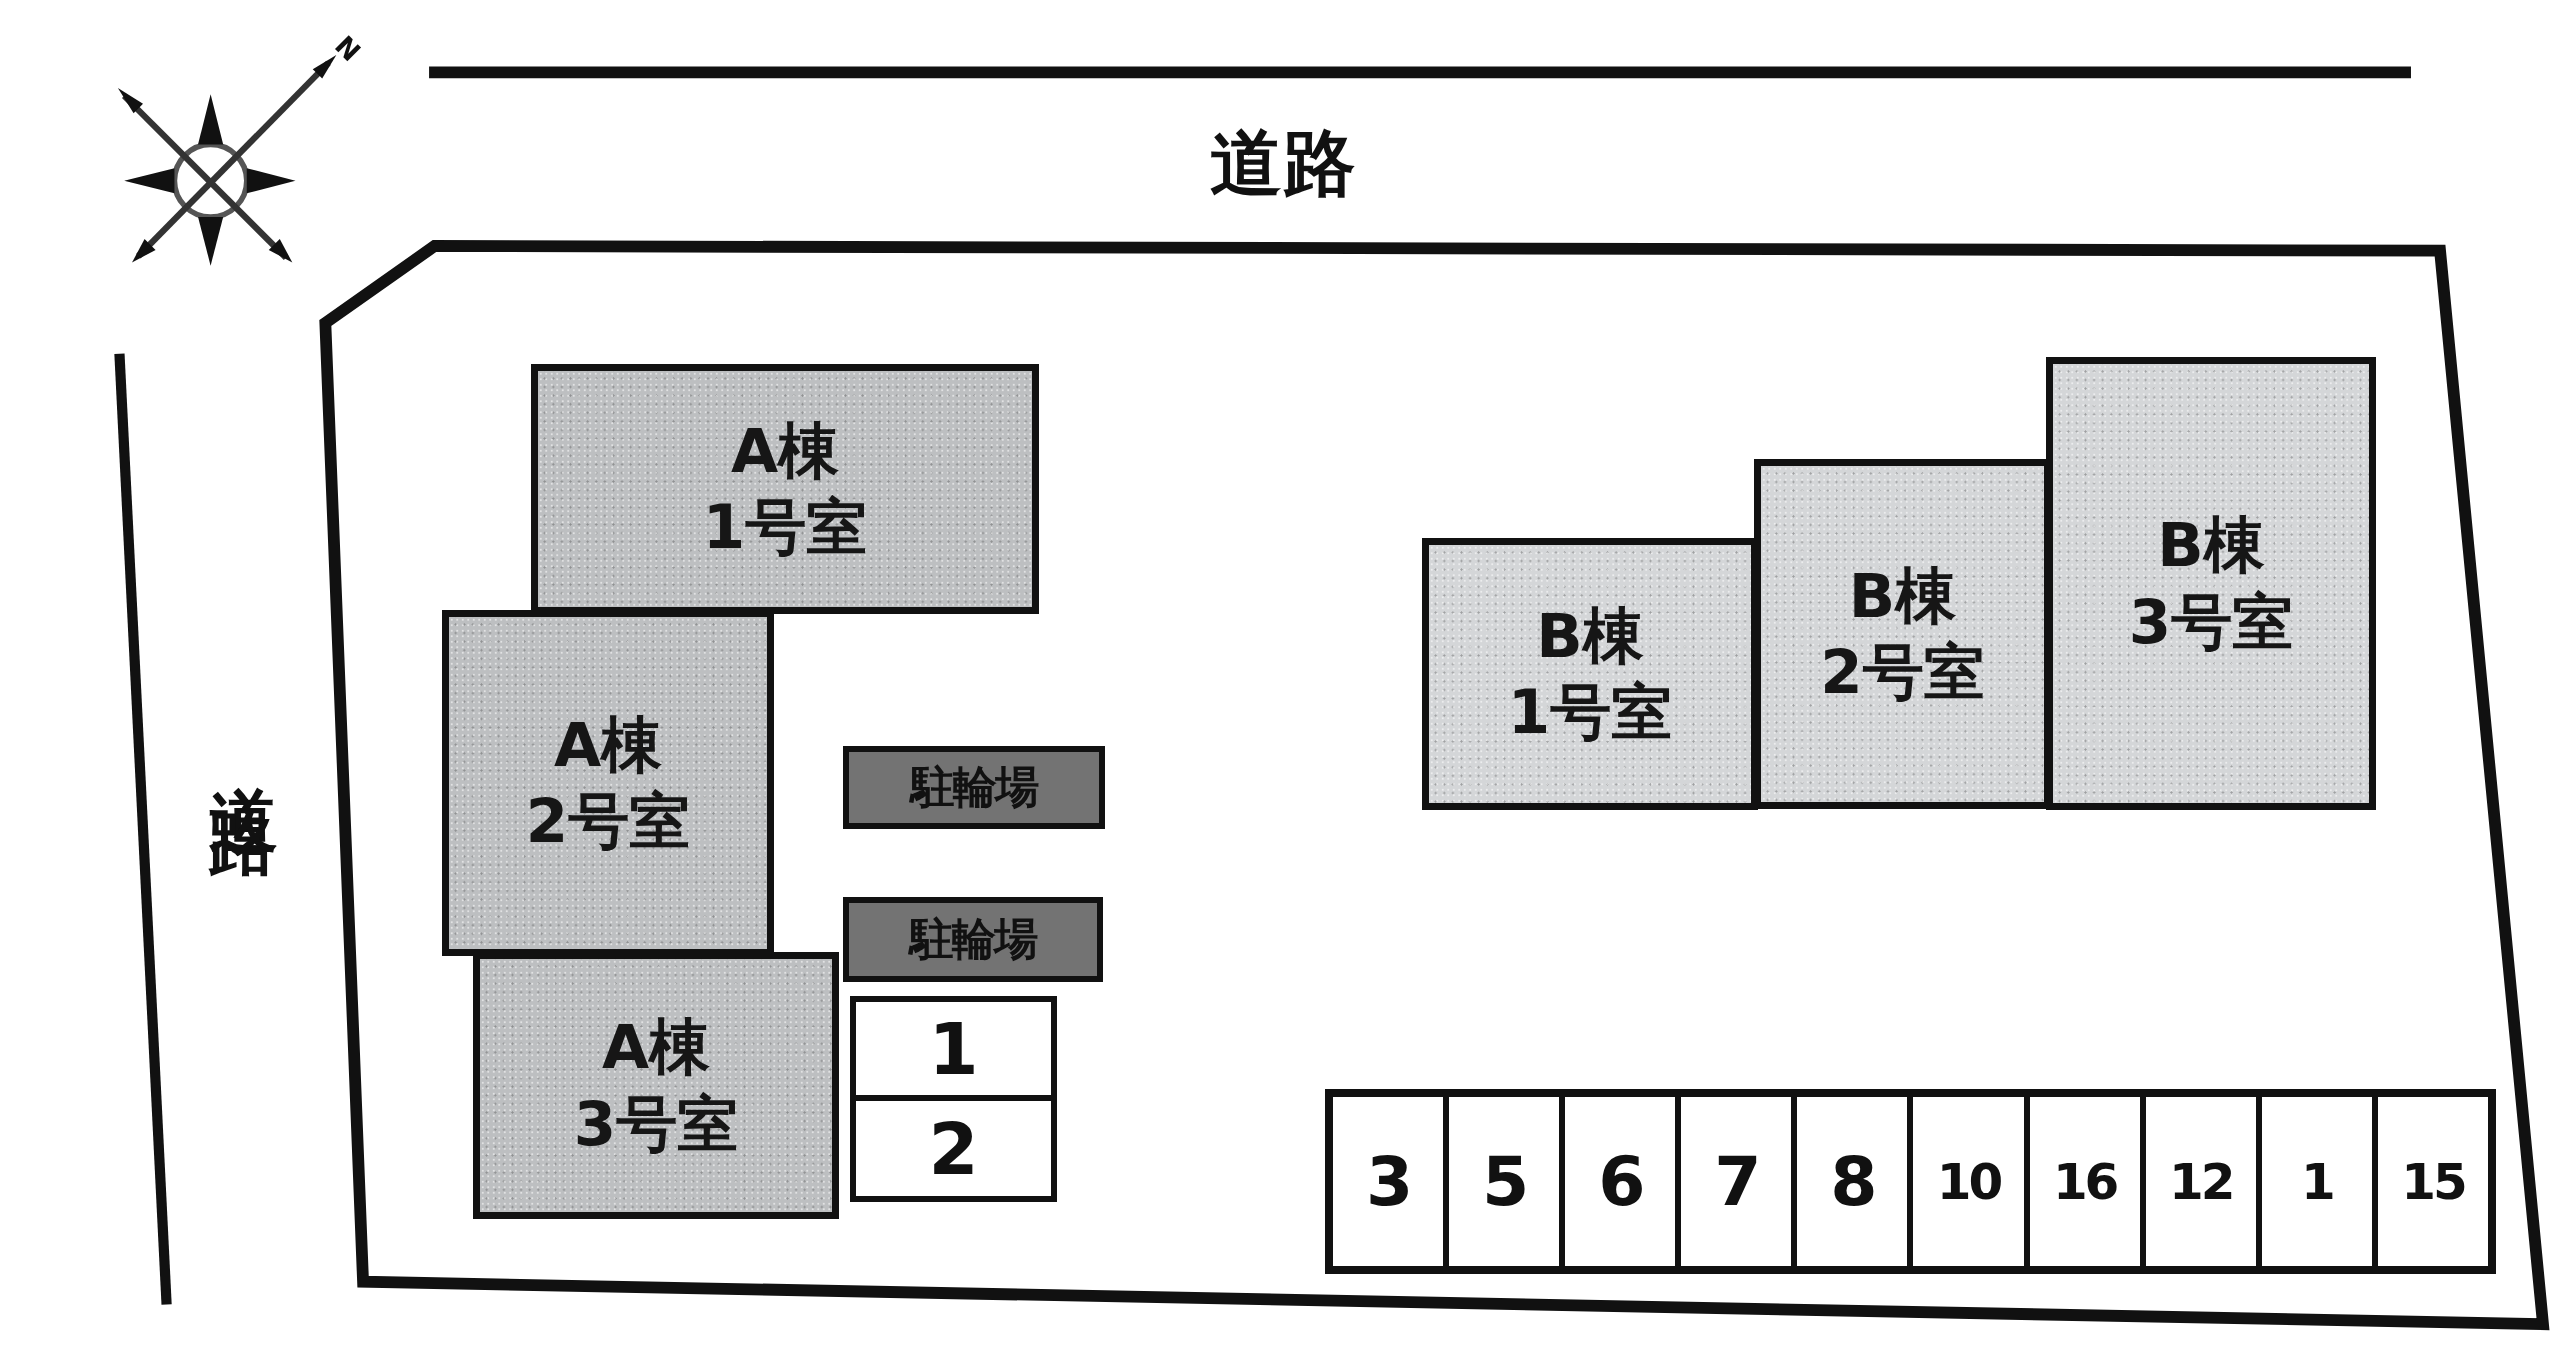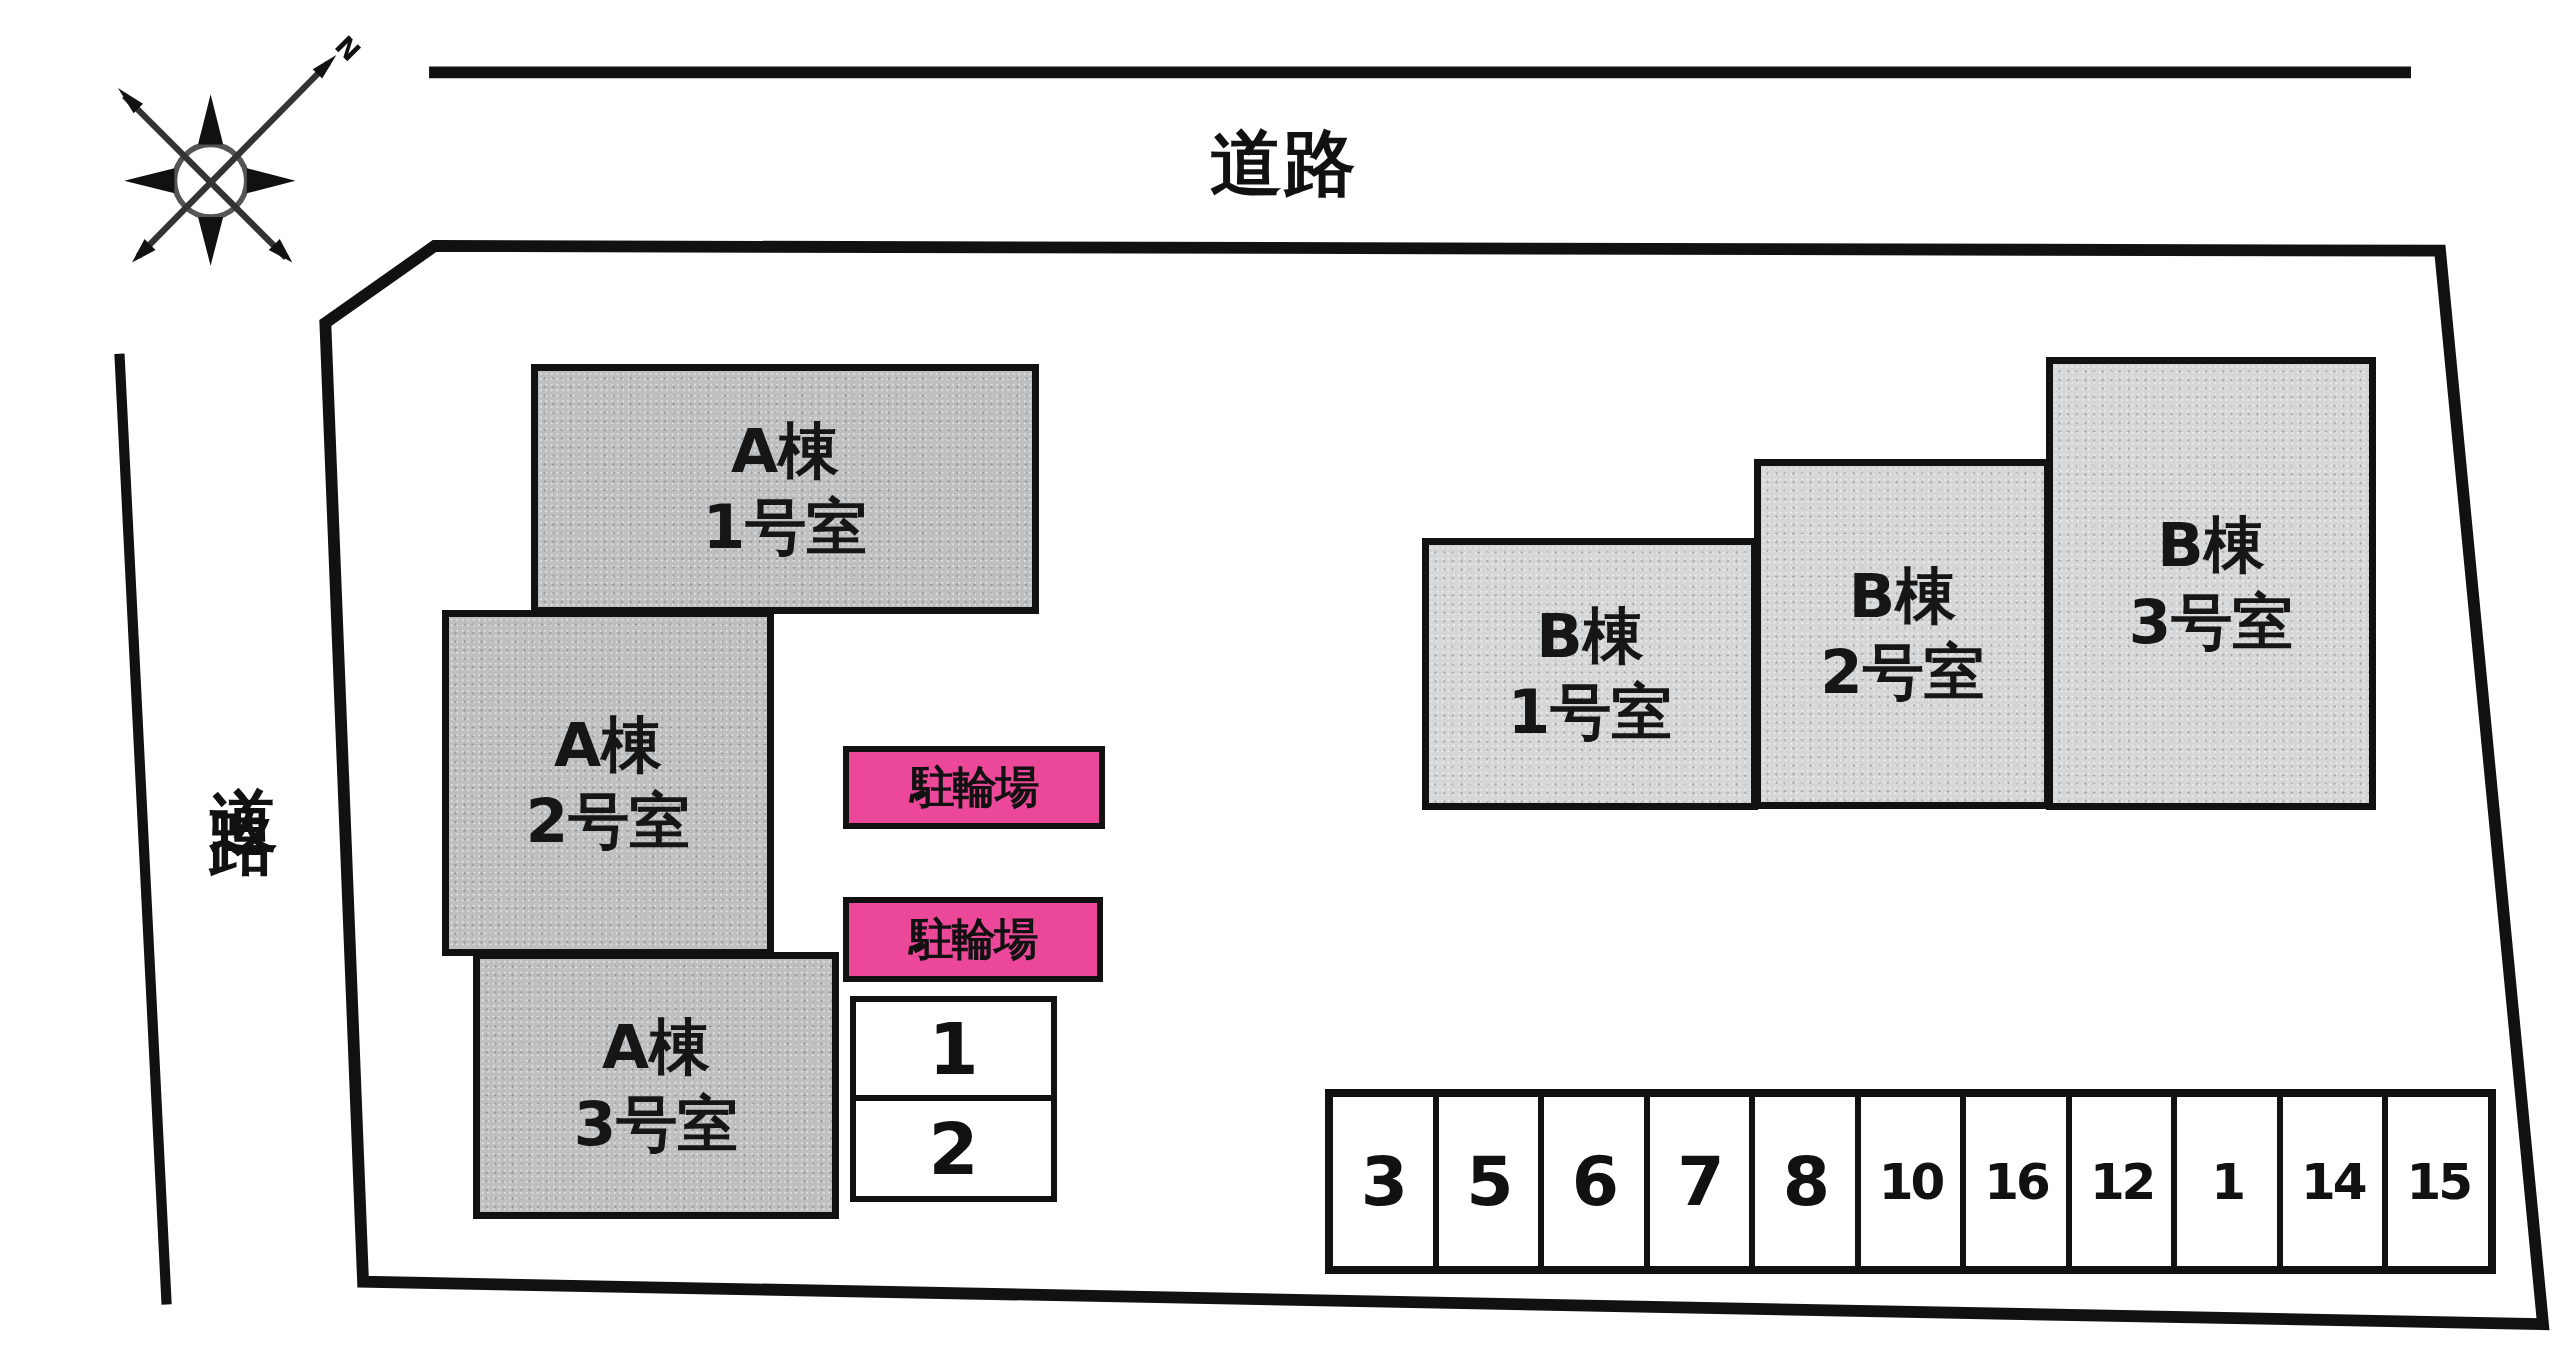--- a/index.html
+++ b/index.html
@@ -14,21 +14,21 @@
                 background-image:
                   radial-gradient(rgba(255,255,255,0.55) 0.9px, transparent 1.3px),
                   radial-gradient(rgba(60,60,60,0.35) 0.9px, transparent 1.2px);
                 background-size: 5.5px 5.5px, 8.6px 8.6px;
                 background-position: 0 0, 2.4px 3.1px;
                 display: flex; flex-direction: column; align-items: center; justify-content: center;
                 text-align: right; }
     .building.a { background-color: #bdbfc1; }
     .building.b { background-color: #d4d6d8; }
     .bldg-line { font-weight: bold; font-size: 61px; line-height: 1.25; color: #161616; }
-    .bike { position: absolute; box-sizing: border-box; border: 6.3px solid #111; background: #ec4899;
+    .bike { position: absolute; box-sizing: border-box; border: 6.3px solid #111; background: #737373;
             display: flex; align-items: center; justify-content: center;
             font-weight: bold; font-size: 44px; color: #111; letter-spacing: -1.6px; }
     .pspot { position: absolute; box-sizing: border-box; border: 6.3px solid #111; background: #fff;
              display: flex; align-items: center; justify-content: center;
              font-family: "DejaVu Sans", sans-serif; font-weight: bold; font-size: 72px; color: #111; }
     .prow { position: absolute; box-sizing: border-box; border: 8.6px solid #111; background: #fff;
             display: flex; }
     .prow .cell { flex: 1; box-sizing: border-box; border-right: 6.3px solid #111;
                   display: flex; align-items: center; justify-content: center;
                   font-weight: bold; font-size: 68px; color: #111; letter-spacing: -3.1px; }
@@ -102,16 +102,15 @@
 <div class="prow" style="left:1325px; top:1089px; width:1171px; height:185px;">
   <div class="cell">3</div>
   <div class="cell">5</div>
   <div class="cell">6</div>
   <div class="cell">7</div>
   <div class="cell">8</div>
   <div class="cell two">10</div>
   <div class="cell two">16</div>
   <div class="cell two">12</div>
   <div class="cell two">1</div>
-  <div class="cell two">14</div>
   <div class="cell two">15</div>
 </div>
 
 
 </body></html>

